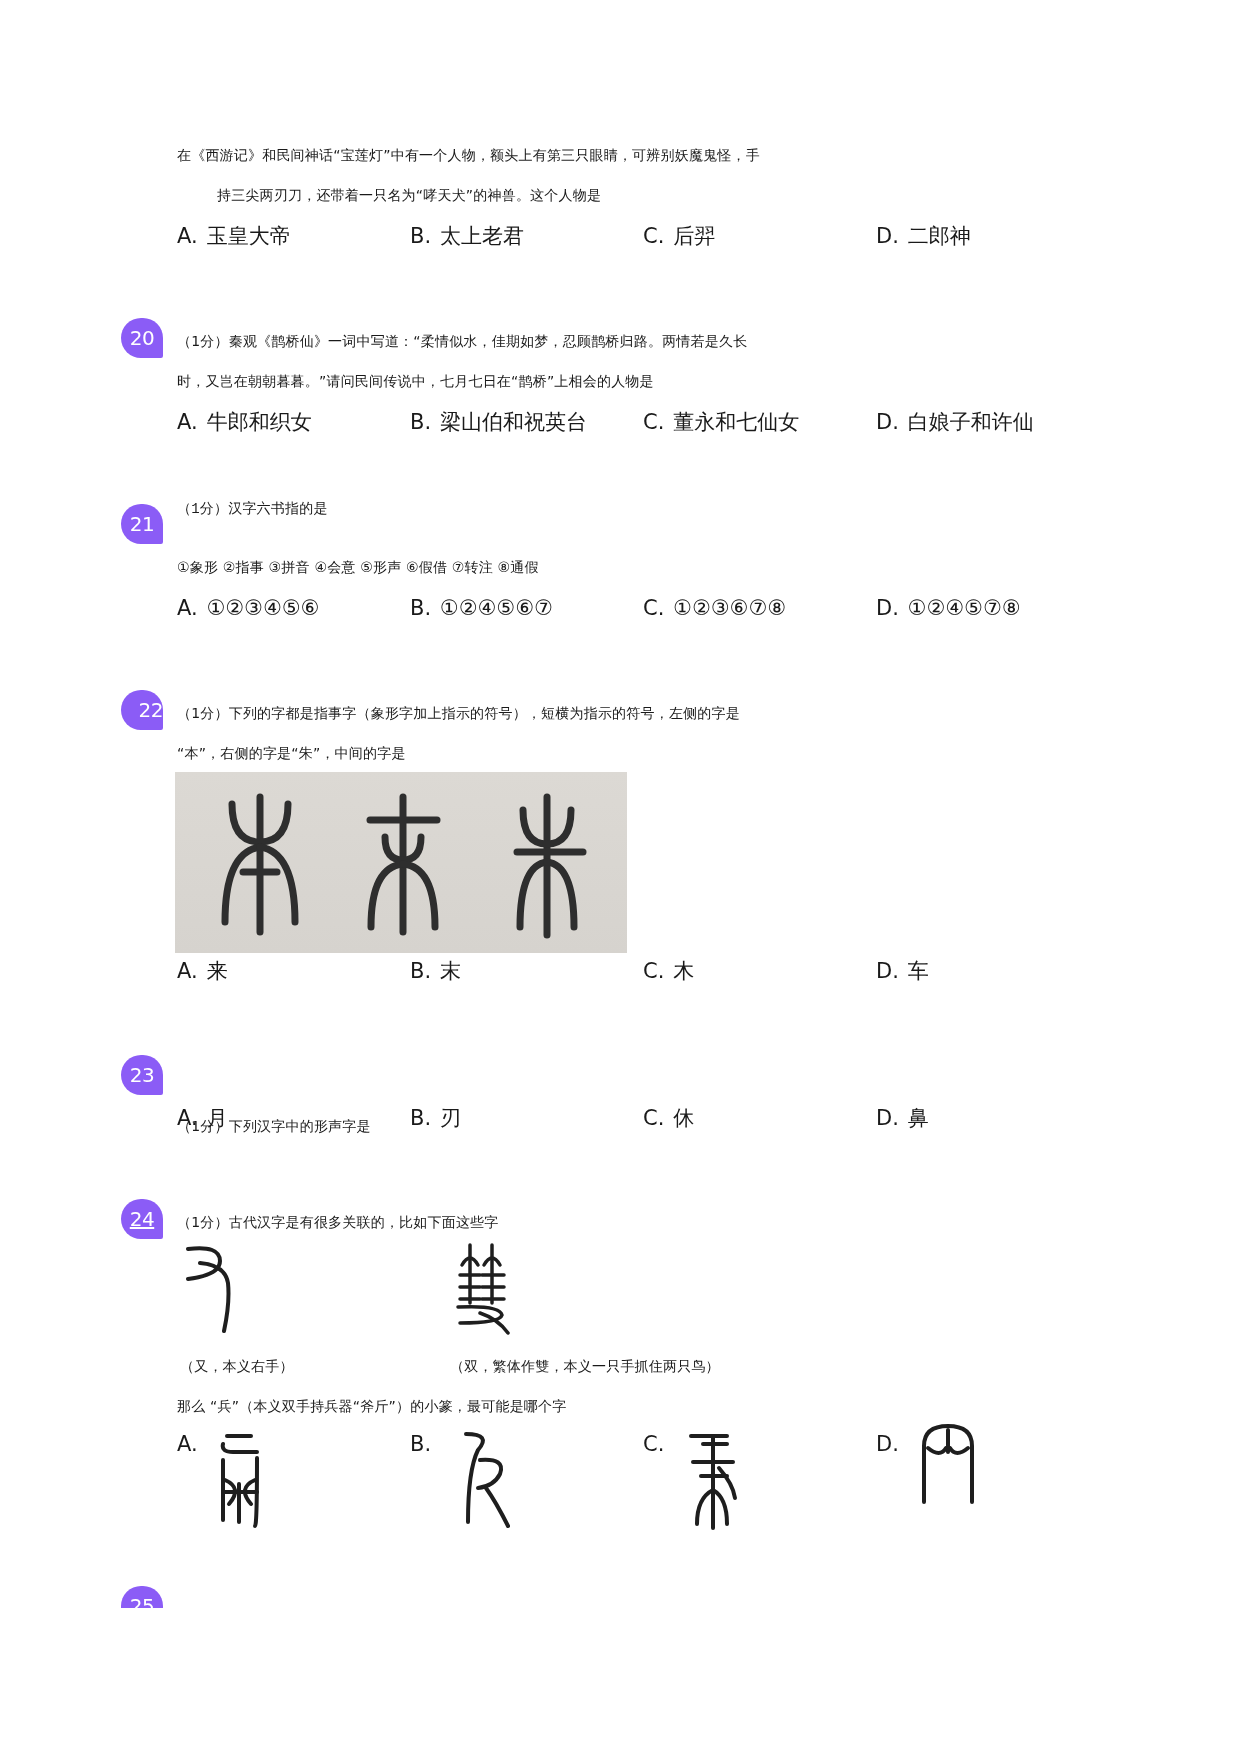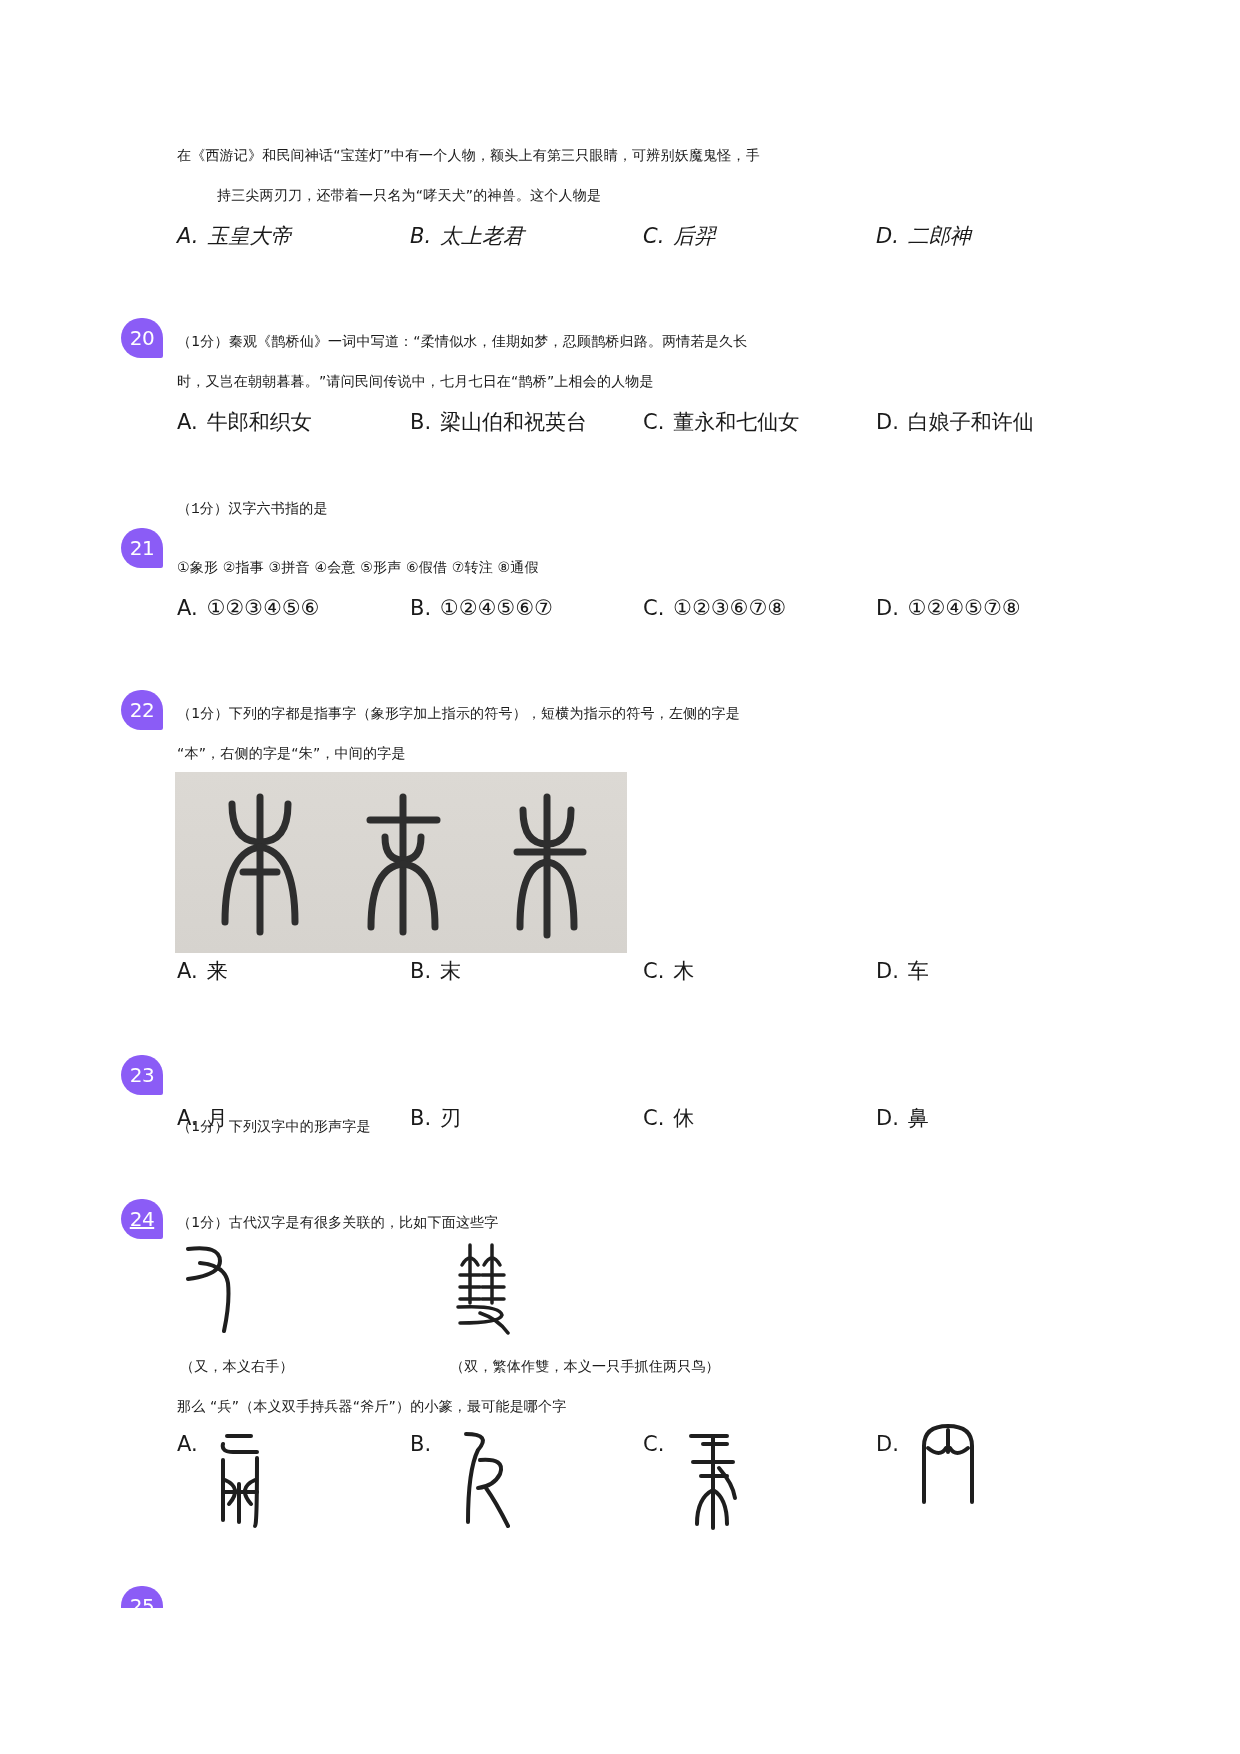--- a/index.html
+++ b/index.html
@@ -76,54 +76,54 @@
 
   .seal-small { position: absolute; }
   .seal-small svg { width: 100%; height: 100%; }
 </style>
 </head>
 <body>
 
 <div>
   <div class="line" style="top:141px;">在《西游记》和民间神话“宝莲灯”中有一个人物，额头上有第三只眼睛，可辨别妖魔鬼怪，手</div>
   <div class="line" style="top:181px;margin-left:40px;">持三尖两刃刀，还带着一只名为“哮天犬”的神兽。这个人物是</div>
-  <div class="options" style="top:222px;font-style:italic;">
+  <div class="options" style="top:222px;">
     <div class="opt"><span class="letter">A.</span><span>玉皇大帝</span></div>
     <div class="opt"><span class="letter">B.</span><span>太上老君</span></div>
     <div class="opt"><span class="letter">C.</span><span>后羿</span></div>
     <div class="opt"><span class="letter">D.</span><span>二郎神</span></div>
   </div>
 </div>
 
 <div>
   <div class="badge" style="top:318px;">20</div>
   <div class="line" style="top:327px;">（1分）秦观《鹊桥仙》一词中写道：“柔情似水，佳期如梦，忍顾鹊桥归路。两情若是久长</div>
   <div class="line" style="top:367px;">时，又岂在朝朝暮暮。”请问民间传说中，七月七日在“鹊桥”上相会的人物是</div>
   <div class="options" style="top:408px;">
     <div class="opt"><span class="letter">A.</span><span>牛郎和织女</span></div>
     <div class="opt"><span class="letter">B.</span><span>梁山伯和祝英台</span></div>
     <div class="opt"><span class="letter">C.</span><span>董永和七仙女</span></div>
     <div class="opt"><span class="letter">D.</span><span>白娘子和许仙</span></div>
   </div>
 </div>
 
 <div>
-  <div class="badge" style="top:504px;margin-top:24px;">21</div>
+  <div class="badge" style="top:504px;">21</div>
   <div class="line" style="top:495px;font-family:Liberation Mono, monospace;">（1分）汉字六书指的是</div>
   <div class="line" style="top:553px;">①象形 ②指事 ③拼音 ④会意 ⑤形声 ⑥假借 ⑦转注 ⑧通假</div>
   <div class="options" style="top:594px;">
     <div class="opt"><span class="letter">A.</span><span>①②③④⑤⑥</span></div>
     <div class="opt"><span class="letter">B.</span><span>①②④⑤⑥⑦</span></div>
     <div class="opt"><span class="letter">C.</span><span>①②③⑥⑦⑧</span></div>
     <div class="opt"><span class="letter">D.</span><span>①②④⑤⑦⑧</span></div>
   </div>
 </div>
 
 <div>
-  <div class="badge" style="top:690px;">22</div>
+  <div class="badge" style="top:690px;text-align:right;">22</div>
   <div class="line" style="top:699px;">（1分）下列的字都是指事字（象形字加上指示的符号），短横为指示的符号，左侧的字是</div>
   <div class="line" style="top:739px;">“本”，右侧的字是“朱”，中间的字是</div>
 
   <div class="seal-photo">
     <svg viewBox="0 0 452 181">
       <g fill="none" stroke="#2e2e2e" stroke-width="7" stroke-linecap="round">
 
         <g>
           <line x1="85" y1="25" x2="85" y2="160"></line>
           <path d="M57 32 Q57 70 85 70 Q113 70 113 32"></path>

